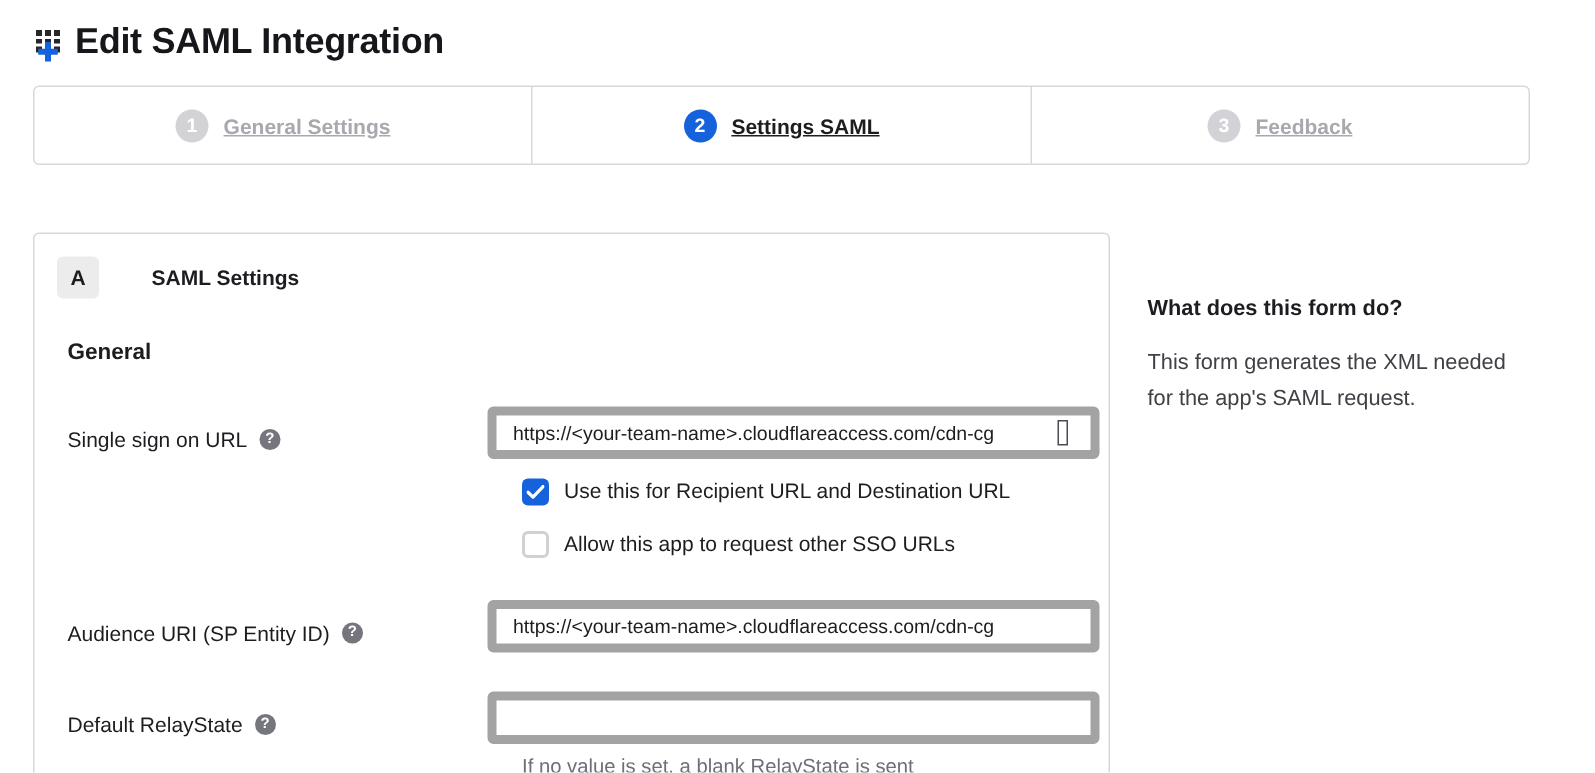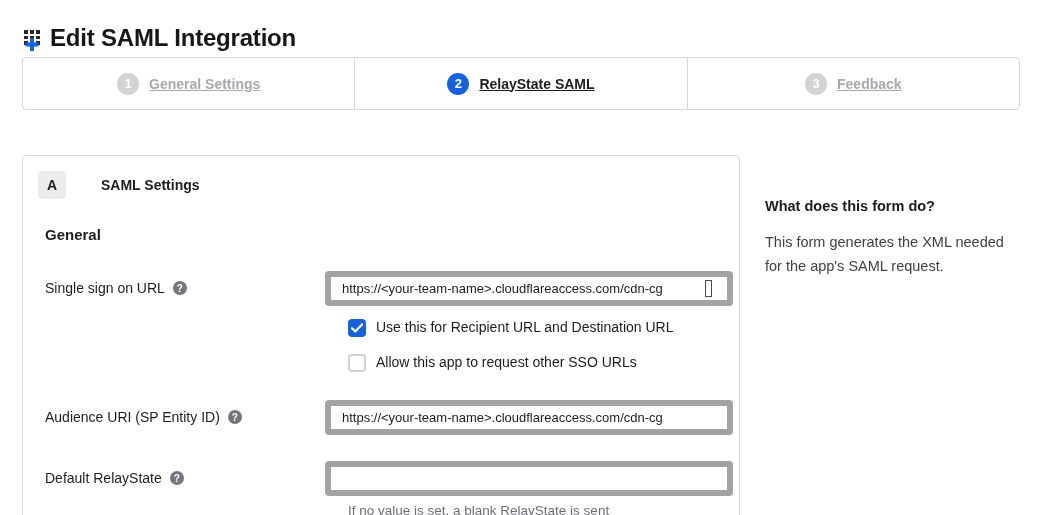--- a/index.html
+++ b/index.html
@@ -1,21 +1,21 @@
 <!DOCTYPE html>
 <html><head>
 <meta charset="utf-8">
 <style>
   * { margin:0; padding:0; box-sizing:border-box; }
   html,body { width:1063px; height:515px; overflow:hidden; background:#fff;
     font-family:"Liberation Sans", sans-serif; color:#1d1d21; }
   .page { position:relative; width:1063px; height:515px; }
 
   
-  .app-header { position:absolute; top:24px; left:21px; display:flex; align-items:center; }
+  .app-header { position:absolute; top:14px; left:21px; display:flex; align-items:center; }
   .app-icon { width:27px; height:27px; position:relative; flex:0 0 auto; }
   .page-title { font-size:24px; font-weight:bold; letter-spacing:-0.2px; color:#16161b; margin-left:2px; }
 
   
   .steps { position:absolute; top:57px; left:22px; width:998px; height:53px;
     border:1px solid #d7d7dc; border-radius:4px; display:flex; background:#fff; }
   .step { flex:1 1 0; display:flex; align-items:center; justify-content:center; gap:10px; cursor:default; }
   .step + .step { border-left:1px solid #d7d7dc; }
   .step-circle { width:22px; height:22px; border-radius:50%; background:#d2d2d7; color:#fff;
     font-size:13px; font-weight:bold; display:flex; align-items:center; justify-content:center; }
@@ -25,21 +25,21 @@
 
   
   .card { position:absolute; top:155px; left:22px; width:718px; height:420px;
     border:1px solid #d7d7dc; border-radius:4px; background:#fff; }
   .section-header { display:flex; align-items:center; margin:15px 0 0 15px; }
   .section-badge { width:28px; height:28px; background:#ececed; border-radius:4px;
     display:flex; align-items:center; justify-content:center; font-size:14px; font-weight:bold; color:#1d1d21; }
   .section-title { margin-left:35px; font-size:14px; font-weight:bold; }
   .group-title { margin:27px 0 0 22px; font-size:15px; font-weight:bold; }
 
-  .row { display:flex; padding-left:22px; }
+  .row { display:flex; padding-left:22px;align-items:center; }
   .row-label-col { width:280px; padding-top:8px; display:flex; align-items:flex-start; }
   .field-label { font-size:14px; color:#1d1d21; line-height:18px; }
   .help-icon { width:14px; height:14px; border-radius:50%; background:#75757d; color:#fff;
     font-size:10px; font-weight:bold; display:inline-flex; align-items:center; justify-content:center;
     margin-left:8px; margin-top:2px; flex:0 0 auto; cursor:pointer; }
   .control-col { width:392px; }
   .text-input { width:408px; height:35px; border:6px solid #a3a3a3; border-radius:4px;
     padding:0 11px; font-size:13px; color:#1d1d21; font-family:"Liberation Sans",sans-serif;
     background:#fff; outline:none; }
   .input-wrap { position:relative; width:392px; }
@@ -88,21 +88,21 @@
     <h1 class="page-title">Edit SAML Integration</h1>
   </div>
 
   <div class="steps">
     <div class="step">
       <span class="step-circle">1</span>
       <span class="step-label">General Settings</span>
     </div>
     <div class="step active">
       <span class="step-circle">2</span>
-      <span class="step-label">RelayState SAML</span>
+      <span class="step-label">Settings SAML</span>
     </div>
     <div class="step">
       <span class="step-circle">3</span>
       <span class="step-label">Feedback</span>
     </div>
   </div>
 
   <div class="card">
 
     <div class="section-header">

